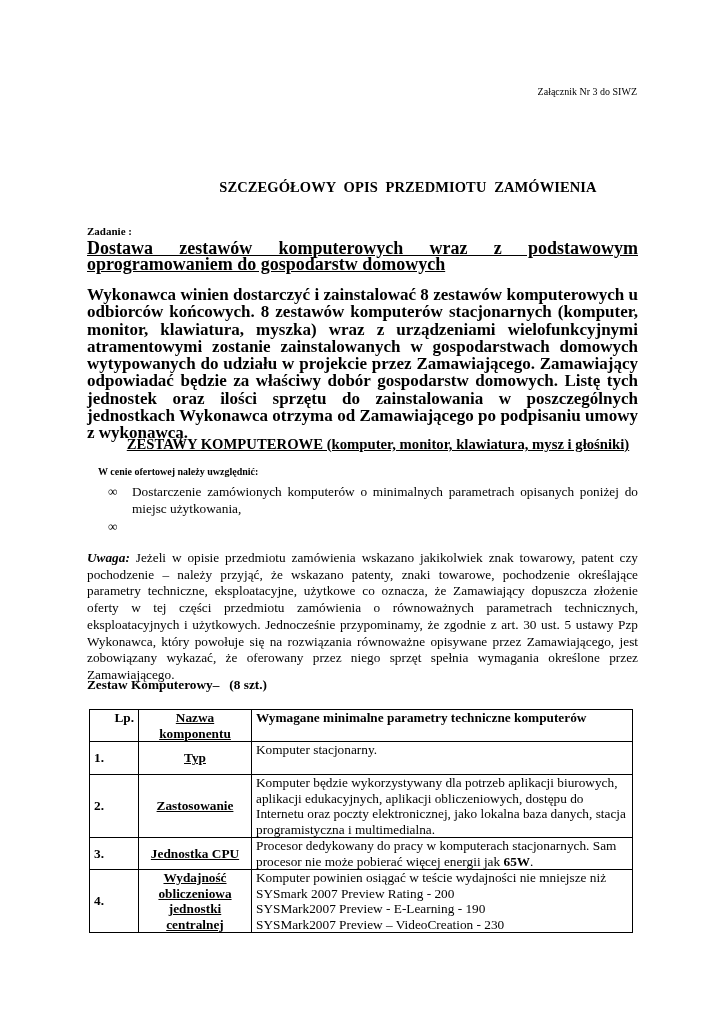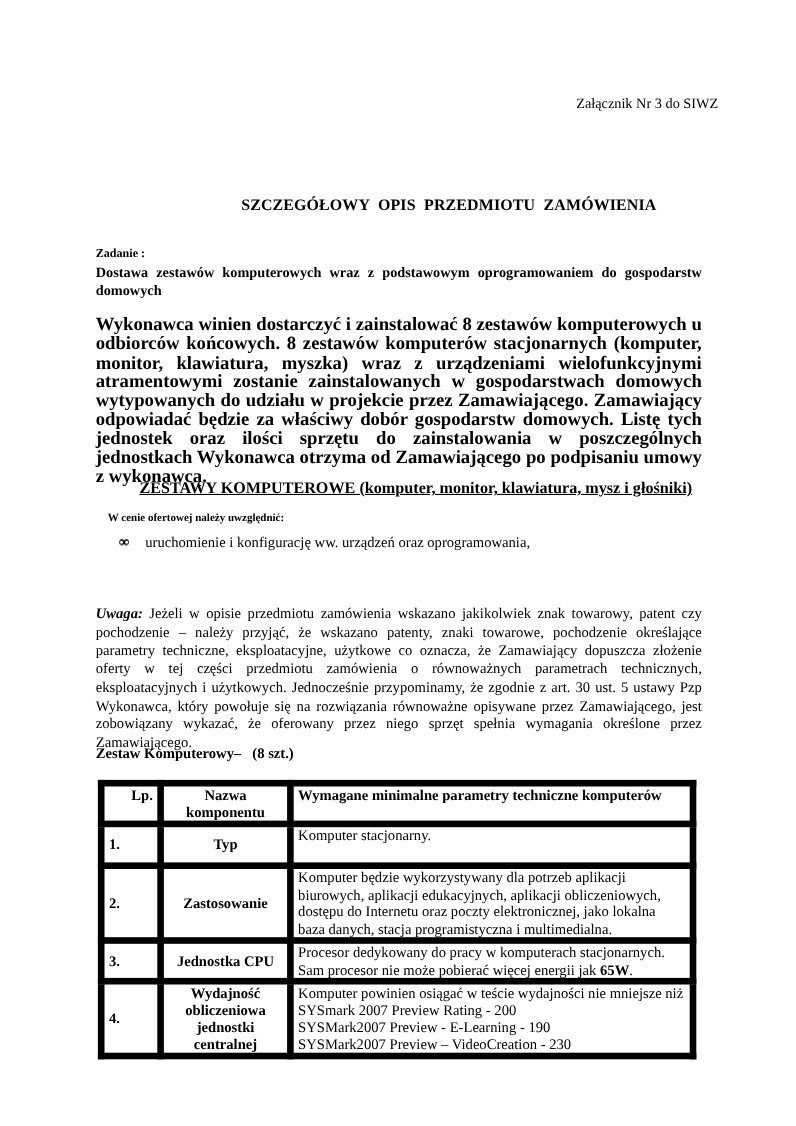--- a/index.html
+++ b/index.html
@@ -1,42 +1,42 @@
 <!DOCTYPE html>
 <html><head>
 <meta charset="utf-8">
 <style>
   html, body { margin: 0; padding: 0; background: #ffffff; }
   body {
     width: 724px; height: 1024px; position: relative; overflow: hidden;
     font-family: "Liberation Serif", serif; color: #000;
   }
   .abs { position: absolute; }
-  .attach { top: 86px; right: 71px; font-size: 13px; }
+  .attach { top: 86px; right: 87px; font-size: 10px; }
   .title { top: 179px; left: 0; width: 724px; text-align: center; font-size: 14.5px; font-weight: bold; word-spacing: 4px; letter-spacing: 0.1px; padding-left: 46px; }
   .task-label { top: 225px; left: 87px; font-size: 11px; font-weight: bold; }
-  .task-desc { top: 240px; left: 87px; width: 551px; font-size: 13px; font-weight: bold; line-height: 16px; text-align: justify; text-align-last: left; }
+  .task-desc { top: 240px; left: 87px; width: 551px; font-size: 18px; font-weight: bold; line-height: 16px; text-align: justify; text-align-last: left; text-decoration: underline; }
   .intro { top: 286px; left: 87px; width: 551px; font-size: 17px; line-height: 17.3px; text-align: justify; font-weight: bold; }
   .section-head { top: 436px; left: 16px; width: 724px; text-align: center; font-size: 14.7px; font-weight: bold; text-decoration: underline; }
   .price-label { top: 466px; left: 98px; font-size: 10px; font-weight: bold; }
   .bullets { top: 483px; left: 108px; width: 530px; margin: 0; padding: 0; list-style: none; font-size: 13.3px; line-height: 17px; }
   .bullets li { position: relative; padding-left: 24px; text-align: justify; margin-bottom: 1px; }
   .bullets li .b { position: absolute; left: 0; top: 0; font-style: italic; font-weight: bold; }
   .note { top: 550px; left: 87px; width: 551px; font-size: 13.3px; line-height: 16.7px; text-align: justify; }
   .note .lead { font-weight: bold; font-style: italic; }
   .set-label { top: 677px; left: 87px; font-size: 13.3px; font-weight: bold; text-align: center; }
   .set-label .qty { margin-left: 10px; }
   table.spec {
     position: absolute; top: 709px; left: 89px; width: 544px;
     border-collapse: collapse; font-size: 13.3px; line-height: 15.5px;
   }
-  table.spec td, table.spec th { border: 6px solid #000000; padding: 0 4px; vertical-align: top; }
+  table.spec td, table.spec th { border: 1px solid #000000; padding: 0 4px; vertical-align: top; }
   table.spec { border: 1.5px solid #555; }
   .c1 { width: 40px; font-weight: bold; }
-  .c2 { width: 104px; font-weight: bold; text-align: center; }
+  .c2 { width: 104px; font-weight: bold; text-align: center; text-decoration: underline; }
   .c3 { text-align: left; }
   th.c1 { text-align: right; }
   th.c3 { vertical-align: middle; font-weight: bold; }
   .r-head th { height: 30px; }
   .r1 td { height: 32px; }
   .r1 td.c1, .r1 td.c2 { vertical-align: middle; }
   .r2 td.c1, .r2 td.c2, .r3 td.c1, .r3 td.c2, .r4 td.c1 { vertical-align: middle; }
   .r1 .c3 { vertical-align: top; }
 </style>
 </head>
@@ -49,24 +49,24 @@
 <div class="abs task-desc">Dostawa zestawów komputerowych wraz z podstawowym oprogramowaniem do gospodarstw domowych</div>
 
 <div class="abs intro">Wykonawca winien dostarczyć i zainstalować 8 zestawów komputerowych u odbiorców końcowych. 8 zestawów komputerów stacjonarnych (komputer, monitor, klawiatura, myszka) wraz z urządzeniami wielofunkcyjnymi atramentowymi zostanie zainstalowanych w gospodarstwach domowych wytypowanych do udziału w projekcie przez Zamawiającego. Zamawiający odpowiadać będzie za właściwy dobór gospodarstw domowych. Listę tych jednostek oraz ilości sprzętu do zainstalowania w poszczególnych jednostkach Wykonawca otrzyma od Zamawiającego po podpisaniu umowy z wykonawcą.</div>
 
 <div class="abs section-head">ZESTAWY KOMPUTEROWE (komputer, monitor, klawiatura, mysz i głośniki)</div>
 <div class="abs price-label">W cenie ofertowej należy uwzględnić:</div>
 
 <ul class="abs bullets">
   <li>
     <span class="b">∞</span>
+    <span>Dostarczenie zamówionych komputerów o minimalnych parametrach opisanych poniżej do miejsc użytkowania,</span>
   </li>
   <li>
     <span class="b">∞</span>
-    <span>uruchomienie i konfigurację ww. urządzeń oraz oprogramowania,</span>
   </li>
 </ul>
 
 <div class="abs note"><span class="lead">Uwaga:</span><span> Jeżeli w opisie przedmiotu zamówienia wskazano jakikolwiek znak towarowy, patent czy pochodzenie – należy przyjąć, że wskazano patenty, znaki towarowe, pochodzenie określające parametry techniczne, eksploatacyjne, użytkowe co oznacza, że Zamawiający dopuszcza złożenie oferty w tej części przedmiotu zamówienia o równoważnych parametrach technicznych, eksploatacyjnych i użytkowych. Jednocześnie przypominamy, że zgodnie z art. 30 ust. 5 ustawy Pzp Wykonawca, który powołuje się na rozwiązania równoważne opisywane przez Zamawiającego, jest zobowiązany wykazać, że oferowany przez niego sprzęt spełnia wymagania określone przez Zamawiającego.</span></div>
 
 <div class="abs set-label"><span>Zestaw Komputerowy–</span><span class="qty">(8 szt.)</span></div>
 
 <table class="spec">
   <tbody>
       <tr class="r-head">

